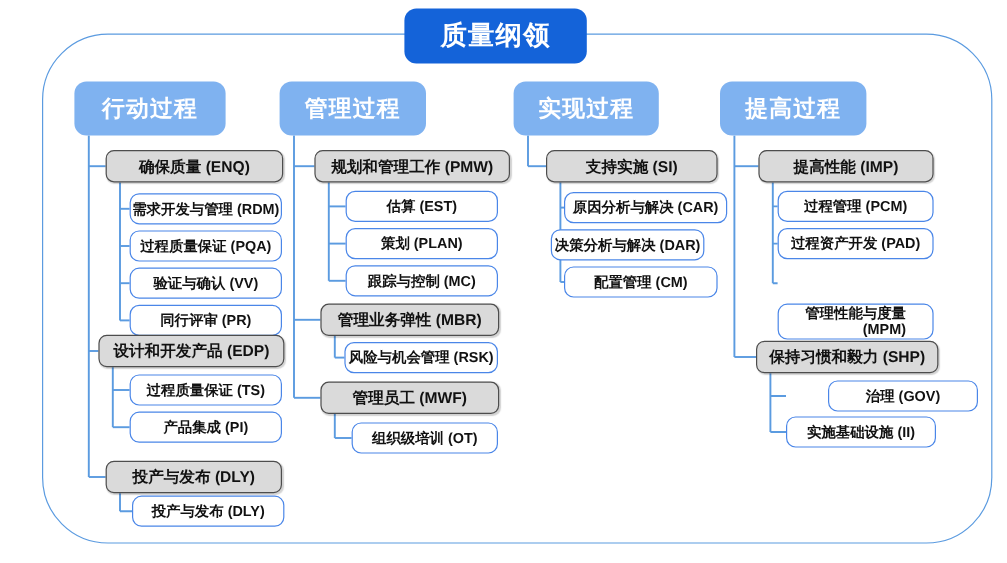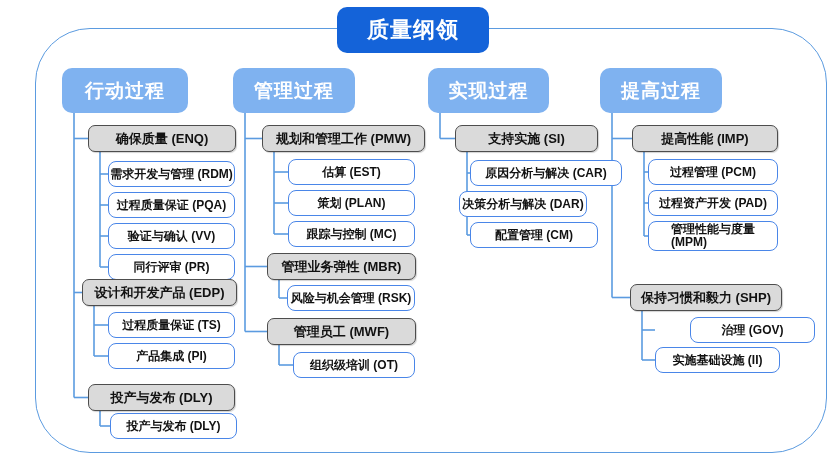--- a/index.html
+++ b/index.html
@@ -12,40 +12,40 @@
     font-family:"Liberation Sans",sans-serif;
   }
   #connectors{position:absolute;left:0;top:0;width:839px;height:469px;z-index:1;}
   #connectors line{stroke:var(--connector);stroke-width:1.6;}
   .outer-border{
     position:absolute;left:35px;top:28px;width:790px;height:423px;z-index:0;
     border:1.7px solid var(--connector);border-radius:55px;background:transparent;
   }
   .box{
     position:absolute;display:flex;align-items:center;justify-content:center;
-    box-sizing:border-box;text-align:left;font-weight:bold;z-index:2;
+    box-sizing:border-box;text-align:right;font-weight:bold;z-index:2;
   }
   .title-box{
     left:337px;top:7px;width:152px;height:46px;background:var(--title-bg);
     color:var(--text-light);font-size:22px;border-radius:10px;letter-spacing:1px;z-index:3;
   }
   .header{
     height:45px;top:68px;background:var(--header-bg);color:var(--text-light);
     font-size:19px;border-radius:10px;letter-spacing:1px;
   }
   .l2{
     height:27px;background:var(--l2-bg);border:1.6px solid var(--l2-border);
     border-radius:7px;color:var(--text-dark);font-size:13px;white-space:nowrap;
     box-shadow:1px 1px 1px rgba(0,0,0,0.18);
   }
   .l3{
     height:26px;background:#ffffff;border:1.5px solid var(--l3-border);
     border-radius:8px;color:var(--text-dark);font-size:12px;white-space:nowrap;
   }
-  .wrap2{white-space:pre-line;line-height:1.1;height:30px;}
+  .wrap2{white-space:pre-line;line-height:1.1;height:30px;margin-top:32px;}
 </style>
 </head>
 <body>
 
 <div id="canvas">
   <div class="outer-border"></div>
   <svg id="connectors">
       <line x1="74" y1="138.5" x2="88" y2="138.5"></line>
       <line x1="74" y1="292.5" x2="82" y2="292.5"></line>
       <line x1="74" y1="397.5" x2="88" y2="397.5"></line>
@@ -115,21 +115,21 @@
   <div class="box l3" id="n-plan" style="left:288px;top:190px;width:127px">策划 (PLAN)</div>
   <div class="box l3" id="n-mc" style="left:288px;top:221px;width:127px">跟踪与控制 (MC)</div>
 
   <div class="box l2" id="n-g11" style="left:267px;top:253px;width:149px">管理业务弹性 (MBR)</div>
   <div class="box l3" id="n-rsk" style="left:287px;top:285px;width:128px">风险与机会管理 (RSK)</div>
 
   <div class="box l2" id="n-g12" style="left:267px;top:318px;width:149px">管理员工 (MWF)</div>
   <div class="box l3" id="n-ot" style="left:293px;top:352px;width:122px">组织级培训 (OT)</div>
 
   <div class="box l2" id="n-g20" style="left:455px;top:125px;width:143px">支持实施 (SI)</div>
-  <div class="box l3" id="n-car" style="left:470px;top:160px;width:152px">原因分析与解决 (CAR)</div>
+  <div class="box l3" id="n-car" style="left:470px;top:160px;width:136px">原因分析与解决 (CAR)</div>
   <div class="box l3" id="n-dar" style="left:459px;top:191px;width:128px">决策分析与解决 (DAR)</div>
   <div class="box l3" id="n-cm" style="left:470px;top:222px;width:128px">配置管理 (CM)</div>
 
   <div class="box l2" id="n-g30" style="left:632px;top:125px;width:146px">提高性能 (IMP)</div>
   <div class="box l3" id="n-pcm" style="left:648px;top:159px;width:130px">过程管理 (PCM)</div>
   <div class="box l3" id="n-pad" style="left:648px;top:190px;width:130px">过程资产开发 (PAD)</div>
   <div class="box l3 wrap2" id="n-mpm" style="left:648px;top:221px;width:130px">管理性能与度量
 (MPM)</div>
 
   <div class="box l2" id="n-g31" style="left:630px;top:284px;width:152px">保持习惯和毅力 (SHP)</div>

